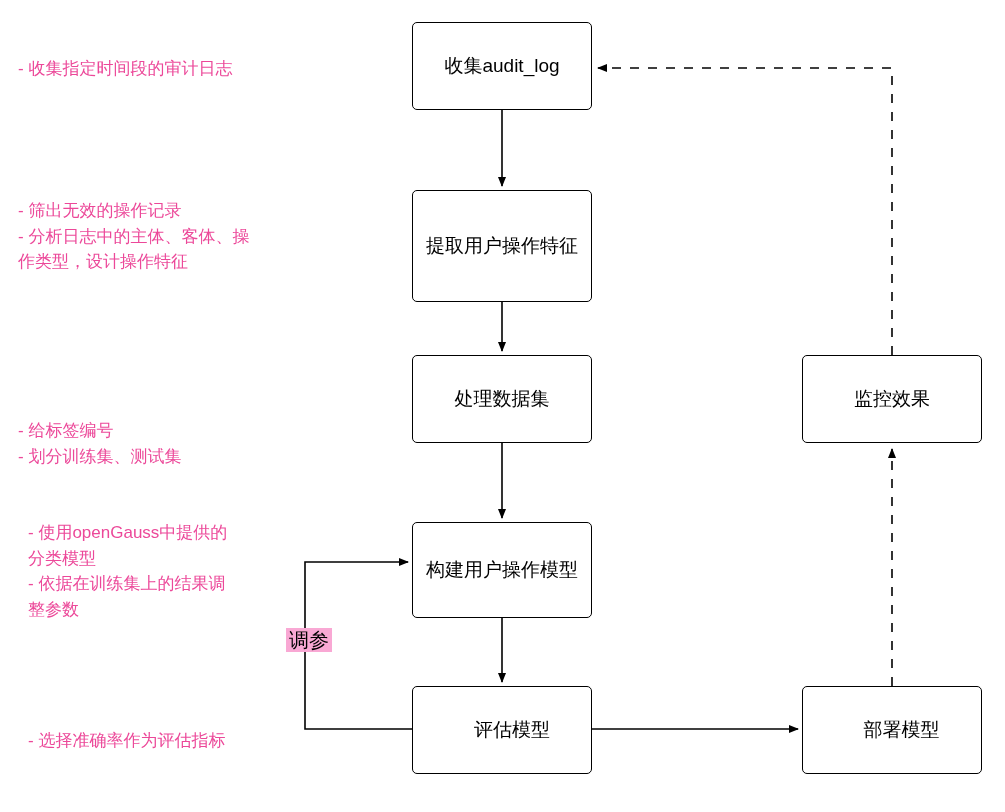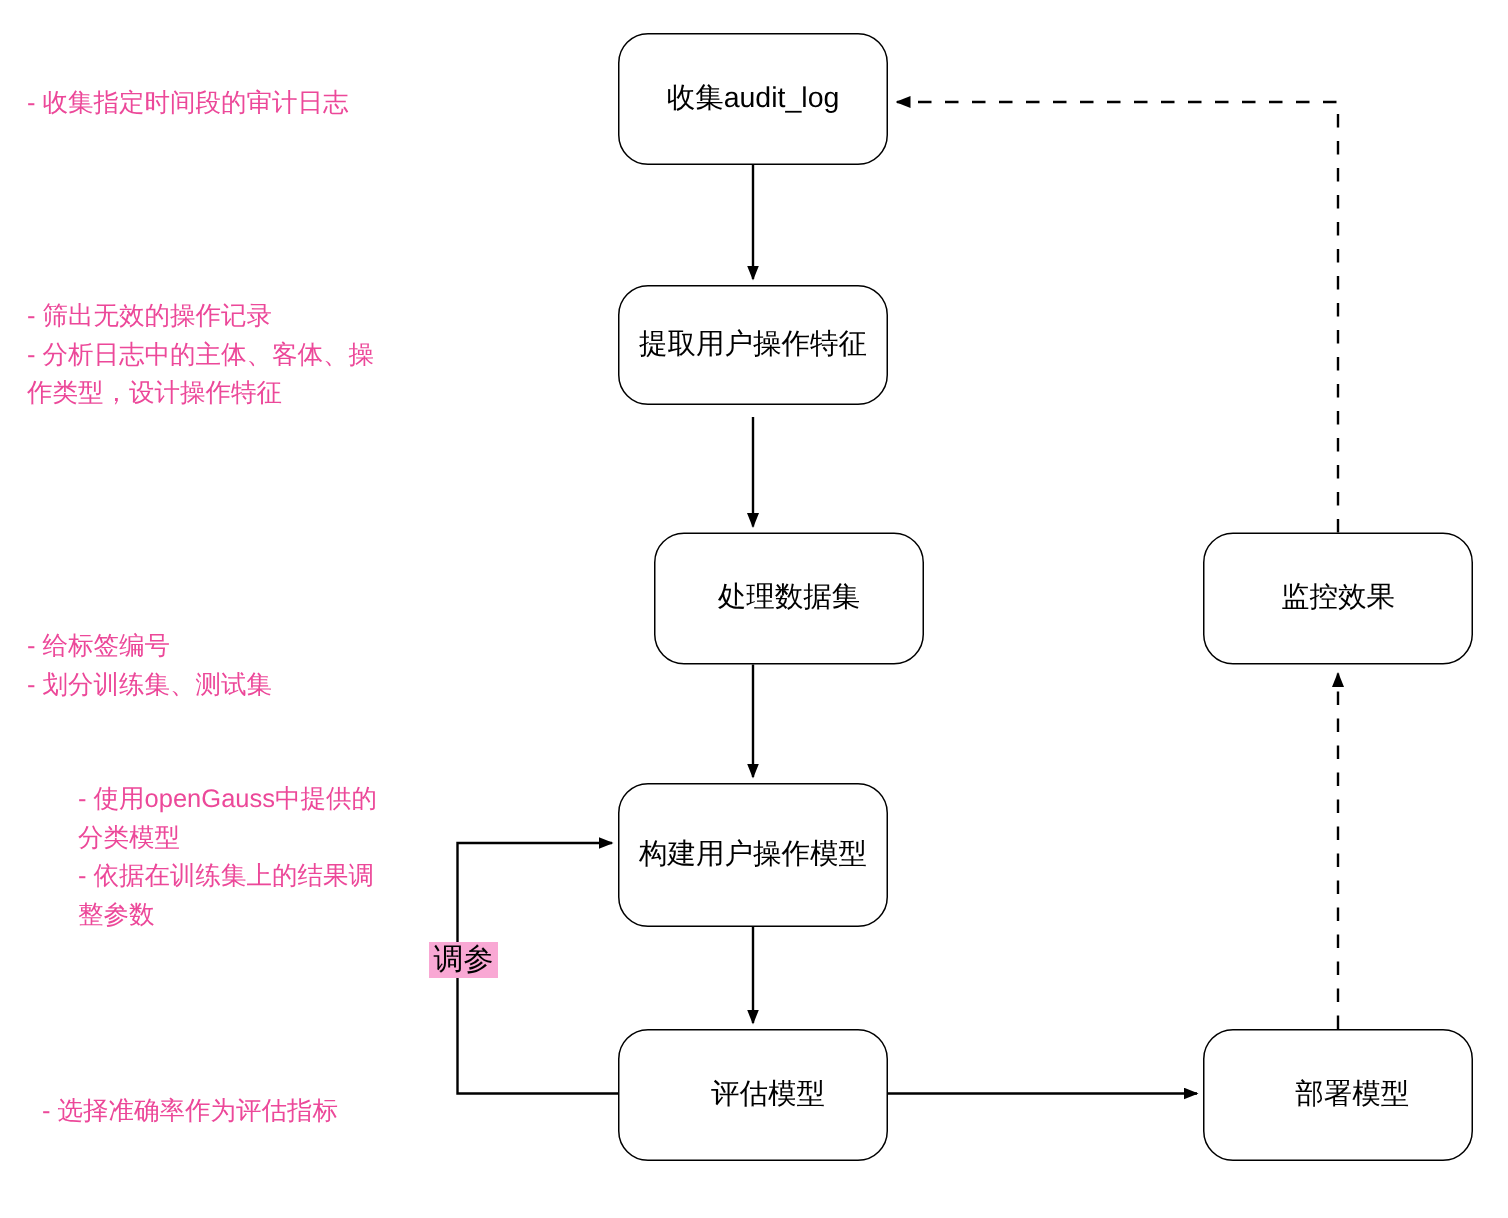--- a/index.html
+++ b/index.html
@@ -23,21 +23,21 @@
     position: absolute;
     left: 0;
     top: 0;
     width: 1005px;
     height: 812px;
   }
   .node {
     position: absolute;
     box-sizing: border-box;
     border: 1.6px solid #000000;
-    border-radius: 20px;
+    border-radius: 5px;
     background: #ffffff;
     display: flex;
     align-items: center;
     justify-content: center;
     text-align: center;
     font-size: 19px;
     line-height: 1.25;
     color: #000000;
     z-index: 2;
   }
@@ -85,25 +85,25 @@
 
     <line x1="892" y1="686" x2="892" y2="449" stroke="#000000" stroke-width="1.6" stroke-dasharray="9,9" marker-end="url(#arrow)"></line>
 
     <path d="M892,355 L892,68 L598,68" fill="none" stroke="#000000" stroke-width="1.6" stroke-dasharray="9,9" marker-end="url(#arrow)"></path>
   </svg>
 
   <div class="node" style="left:412px; top:22px; width:180px; height:88px;">
     <span>收集audit_log</span>
   </div>
 
-  <div class="node" style="left:412px; top:190px; width:180px; height:80px;">
+  <div class="node" style="left:412px; top:190px; width:180px; height:112px;">
     <span>提取用户操作特征</span>
   </div>
 
-  <div class="node" style="left:436px; top:355px; width:180px; height:88px;justify-content:center;">
+  <div class="node" style="left:412px; top:355px; width:180px; height:88px;justify-content:center;">
     <span>处理数据集</span>
   </div>
 
   <div class="node" style="left:412px; top:522px; width:180px; height:96px;">
     <span>构建用户操作模型</span>
   </div>
 
   <div class="node" style="left:412px; top:686px; width:180px; height:88px;padding-left:20px;">
     <span>评估模型</span>
   </div>
@@ -120,20 +120,20 @@
 
   <div class="note" style="left:18px; top:56px; width:330px;">- 收集指定时间段的审计日志</div>
 
   <div class="note" style="left:18px; top:198px; width:330px;">- 筛出无效的操作记录
 - 分析日志中的主体、客体、操
 作类型，设计操作特征</div>
 
   <div class="note" style="left:18px; top:370px; width:330px;margin-top:48px;">- 给标签编号
 - 划分训练集、测试集</div>
 
-  <div class="note" style="left:28px; top:520px; width:330px;margin-left:24px;">- 使用openGauss中提供的
+  <div class="note" style="left:28px; top:520px; width:330px;">- 使用openGauss中提供的
 分类模型
 - 依据在训练集上的结果调
 整参数</div>
 
   <div class="note" style="left:28px; top:728px; width:330px;">- 选择准确率作为评估指标</div>
 
 </div>
 
 </body></html>

